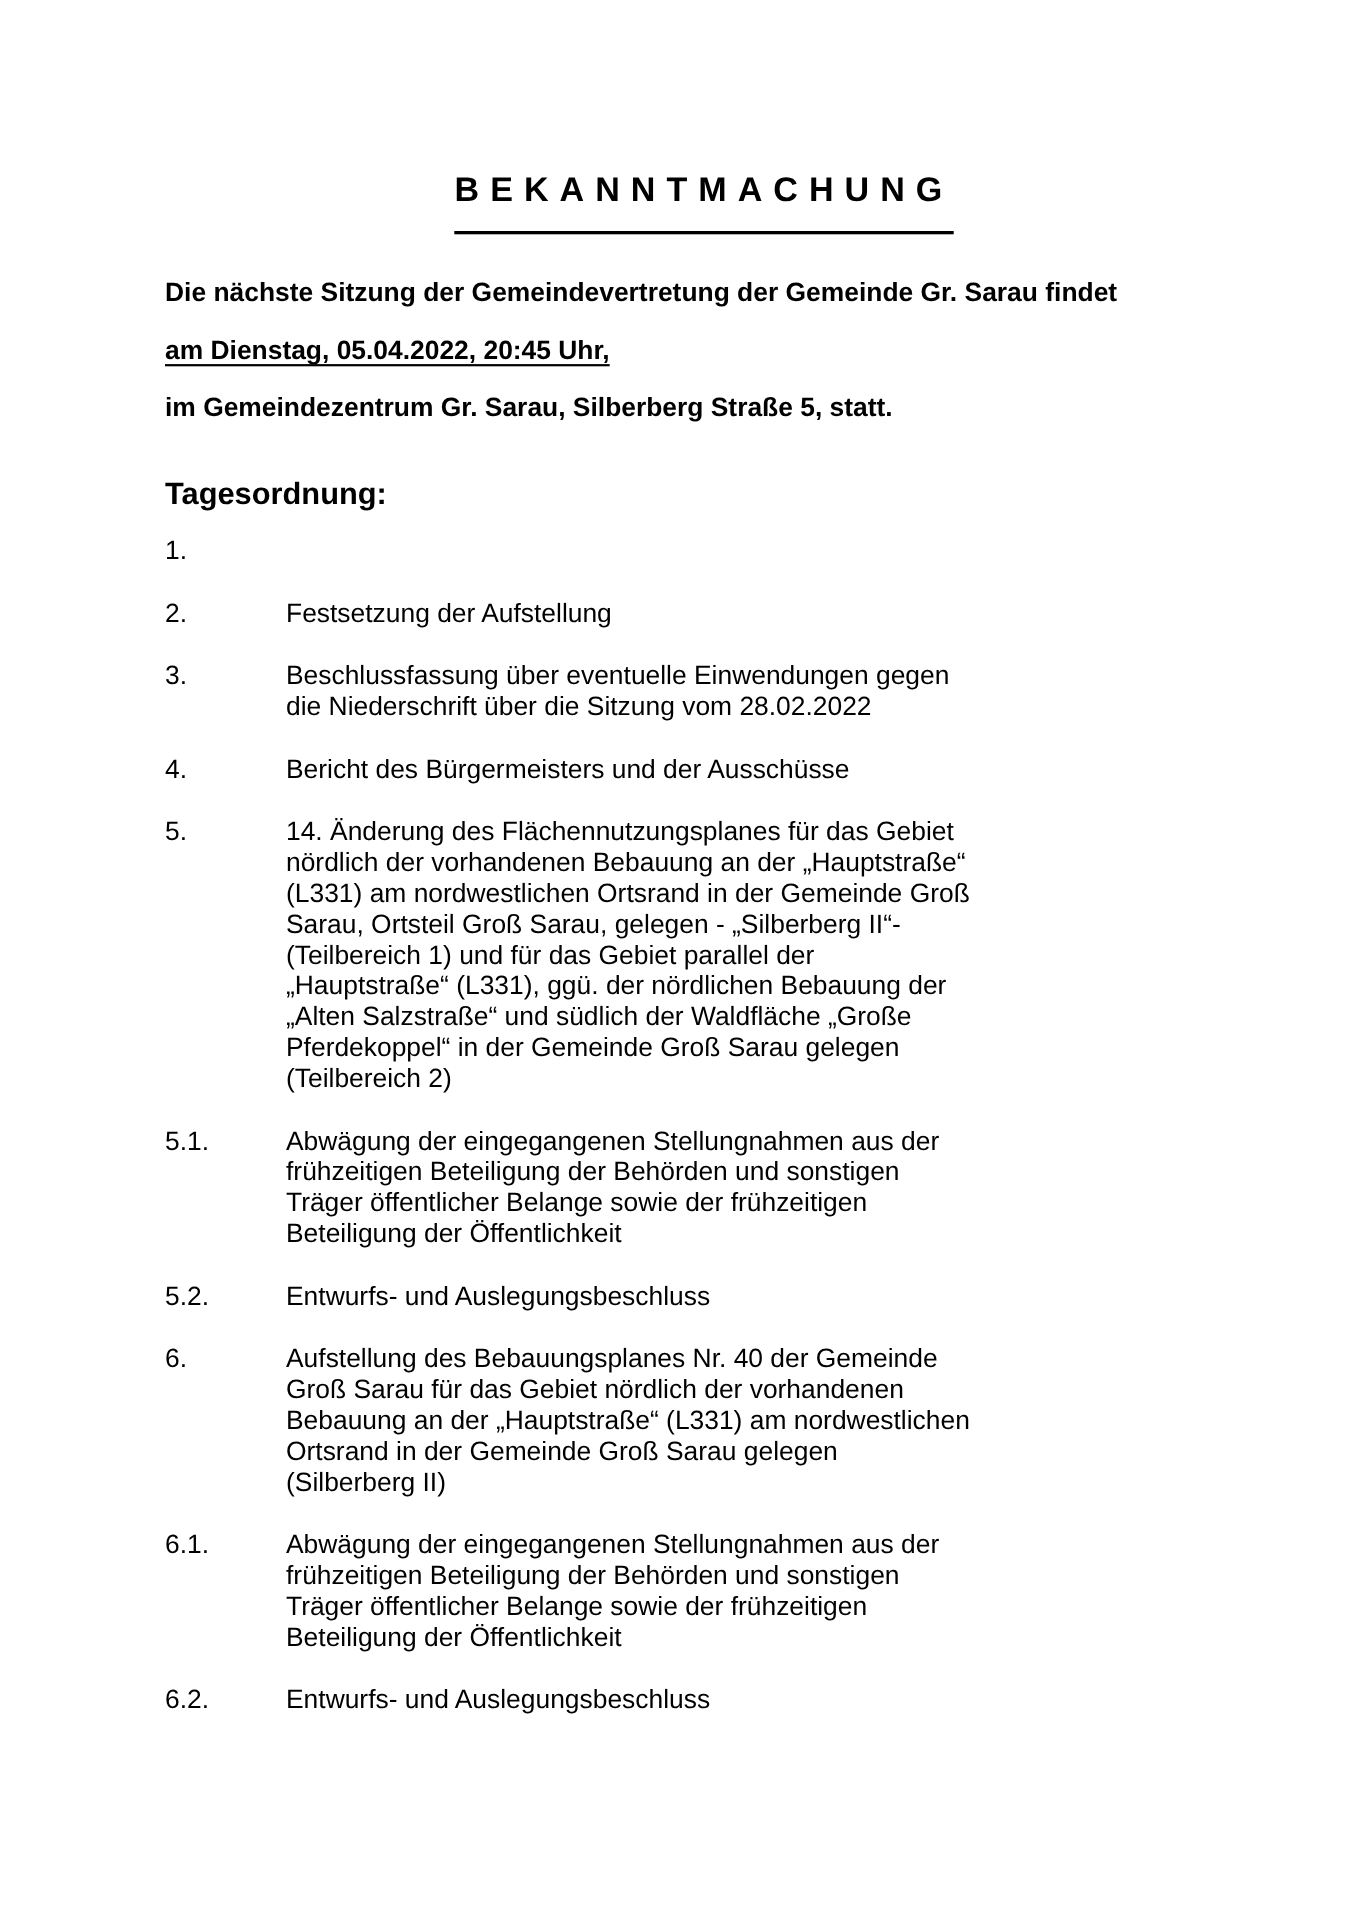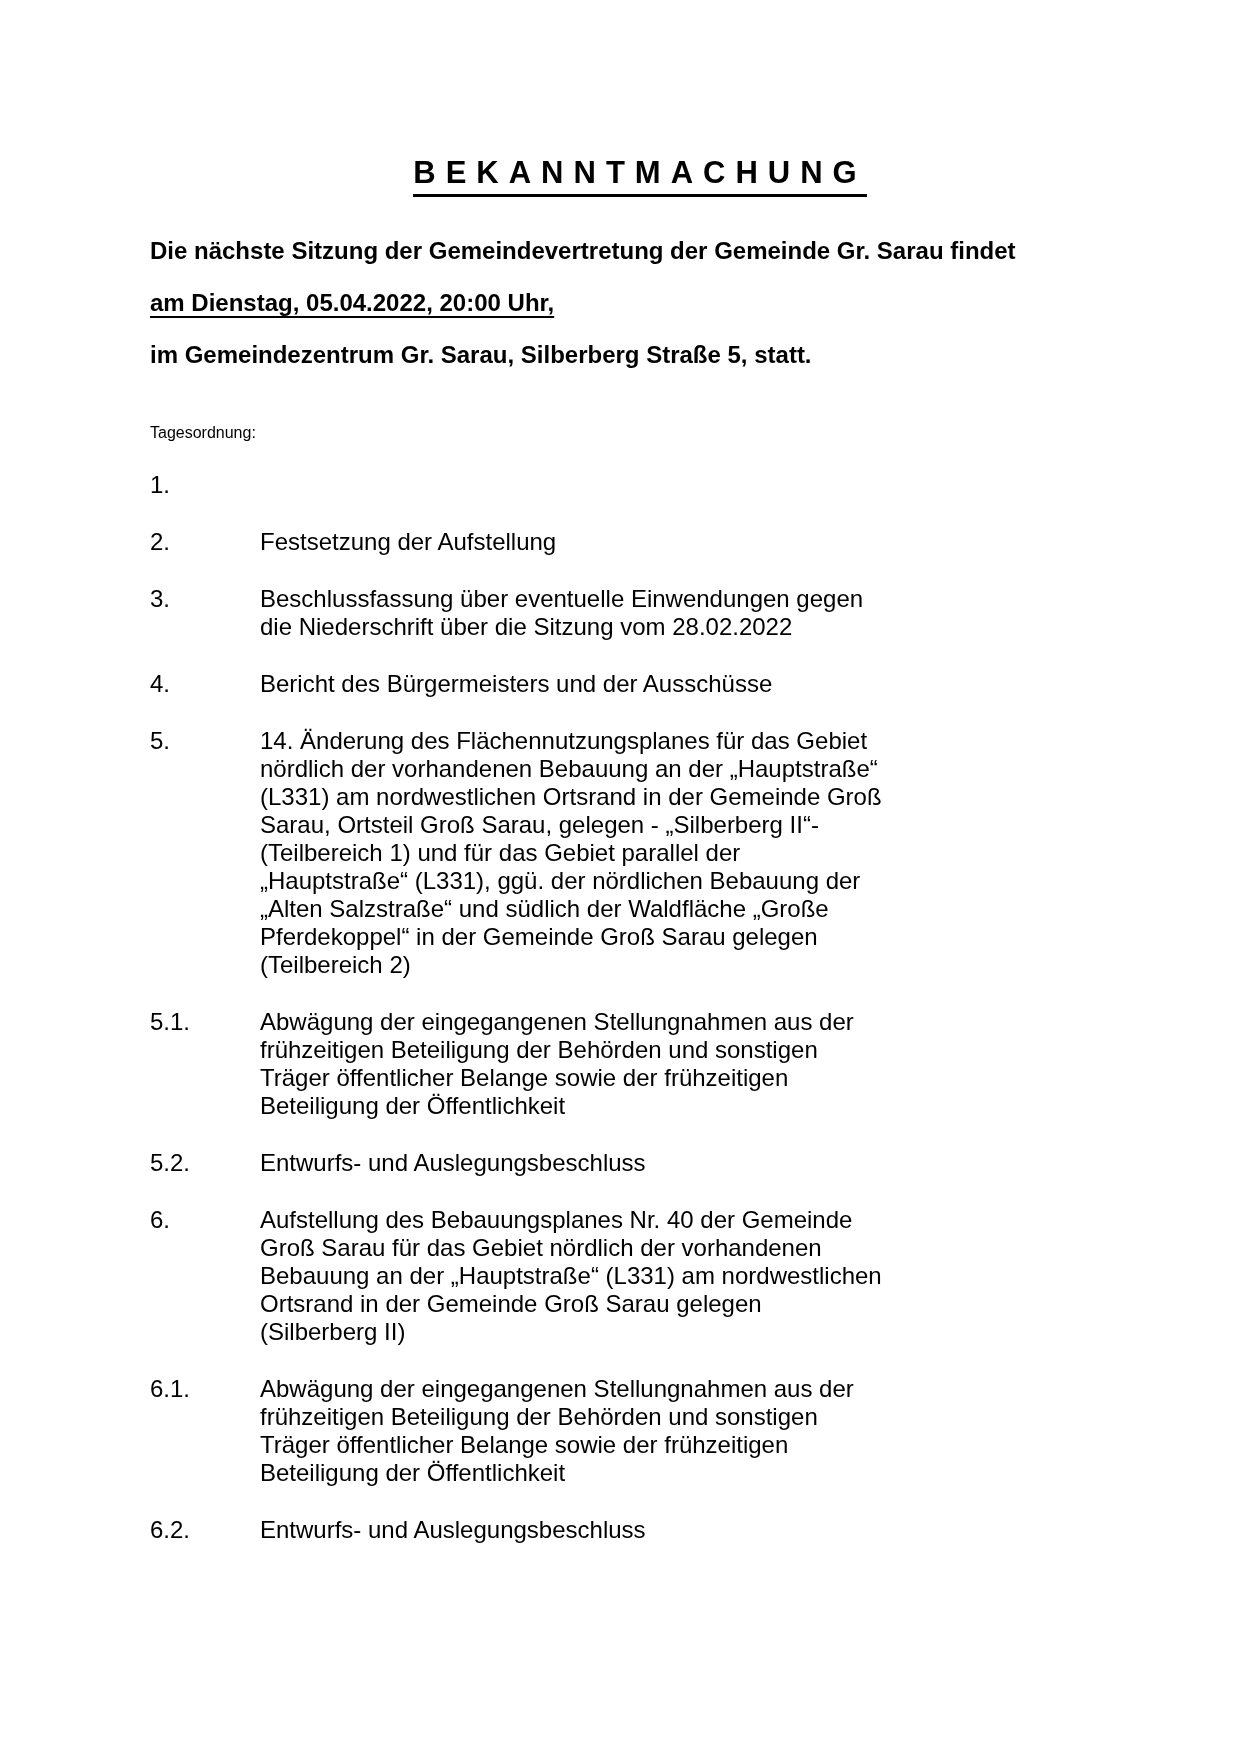--- a/index.html
+++ b/index.html
@@ -23,37 +23,37 @@
     margin: 0 0 40px 0;
   }
   .doc-title {
     display: inline-block;
     margin: 0 -10px 0 0; 
     font-size: 31px;
     font-weight: bold;
     line-height: 34px;
     letter-spacing: 10px;
     border-bottom: 3px solid #000000;
-    padding-bottom: 4px;
+    padding-bottom: 20px;
   }
   .head-line {
     text-align: left;
     font-size: 24px;
     font-weight: bold;
     line-height: 28px;
     margin: 0 0 24px 0;
   }
   .head-line.underlined {
     text-decoration: underline;
     text-decoration-thickness: 2px;
     text-underline-offset: 5px;
   }
   .agenda-heading {
-    font-size: 16px;
-    font-weight: normal;
+    font-size: 28px;
+    font-weight: bold;
     line-height: 28px;
     margin: 50px 0 24px 0;
   }
   .agenda {
     font-size: 24px;
     line-height: 28px;
   }
   .agenda-row {
     display: flex;
     align-items: flex-start;
@@ -71,21 +71,21 @@
 </head>
 <body>
 
 <div class="page">
 
   <div class="doc-title-wrap">
     <h1 class="doc-title">BEKANNTMACHUNG</h1>
   </div>
 
   <p class="head-line">Die nächste Sitzung der Gemeindevertretung der Gemeinde Gr. Sarau findet</p>
-  <p class="head-line underlined">am Dienstag, 05.04.2022, 20:00 Uhr,</p>
+  <p class="head-line underlined">am Dienstag, 05.04.2022, 20:45 Uhr,</p>
   <p class="head-line">im Gemeindezentrum Gr. Sarau, Silberberg Straße 5, statt.</p>
 
   <h2 class="agenda-heading">Tagesordnung:</h2>
 
   <div class="agenda">
 
     <div class="agenda-row">
       <span class="item-number">1.</span>
     </div>
 

